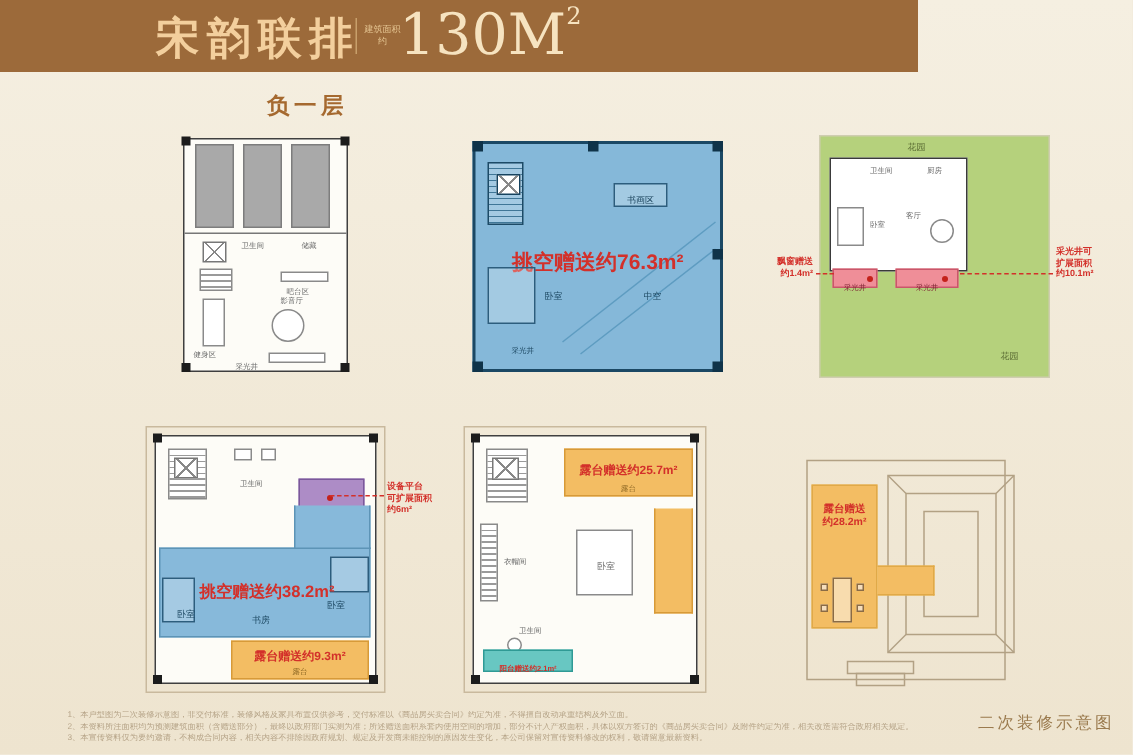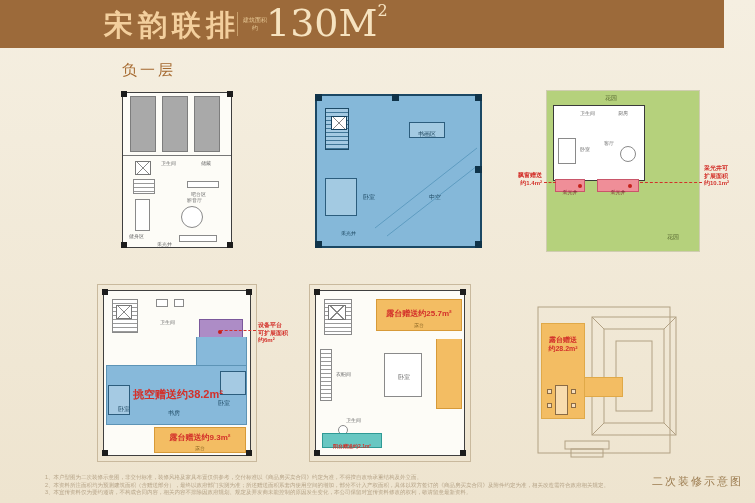--- a/index.html
+++ b/index.html
@@ -1,30 +1,30 @@
 <!DOCTYPE html>
 <html><head>
 <meta charset="utf-8">
 <style>
   *{margin:0;padding:0;box-sizing:border-box}
   html,body{width:755px;height:503px;overflow:hidden}
   body{font-family:"Liberation Sans",sans-serif;background:#f2ebdc}
   .page{position:relative;width:755px;height:503px;background:linear-gradient(#f5efe1,#eee4cf)}
 
   
-  .band{position:absolute;left:0;top:0;width:724px;height:48px;background:#9c6a3a}
+  .band{position:absolute;left:0;top:0;width:612px;height:48px;background:#9c6a3a}
   .brand{position:absolute;left:104px;top:6px;font-family:"DejaVu Serif",serif;font-size:29px;font-weight:bold;color:#f3cf9d;letter-spacing:5px}
   .hdivider{position:absolute;left:237px;top:12px;width:1px;height:24px;background:#c89f6b}
   .areatag{position:absolute;left:243px;top:16px;width:24px;font-size:6px;line-height:8px;color:#e6c693;text-align:center}
   .bignum{position:absolute;left:266px;top:1px;font-family:"DejaVu Serif",serif;font-size:38px;color:#f6e3c0}
   .bignum .sup2{font-size:16px;vertical-align:20px}
   .usable{position:absolute;left:382px;top:11px;font-size:20px;font-weight:bold;color:#fdf5e4;letter-spacing:1px}
 
   
-  .ftitle{position:absolute;font-size:15px;font-weight:normal;color:#a5692f;letter-spacing:3px;text-align:left}
+  .ftitle{position:absolute;font-size:15px;font-weight:bold;color:#a5692f;letter-spacing:3px;text-align:right}
 
   
   .plan{position:absolute;background:#fdfcf7;border:1.5px solid #3f3f3f}
   .ghost{position:absolute;border:1px solid #c9b99d;background:transparent}
   .cb{position:absolute;width:6px;height:6px;background:#1c1c1c}
   .cbn{position:absolute;width:7px;height:7px;background:#0f3349}
   .mini{position:absolute;border:1px solid #8a8a8a;background:#fff}
   .mini2{position:absolute;border:1px solid #2c5d7d;background:rgba(255,255,255,.25)}
   .circ{position:absolute;border:1px solid #8a8a8a;border-radius:50%;background:#fff}
   .xbox{position:absolute;border:1px solid #777;background:
@@ -98,20 +98,21 @@
   <div class="plan" style="left:315px;top:94px;width:167px;height:154px;background:#85b8d9;border:2px solid #1b4864">
     <svg width="163" height="150" style="position:absolute;left:0;top:0">
       <line x1="58" y1="132" x2="160" y2="52" stroke="#5e9cc1" stroke-width="1"></line>
       <line x1="70" y1="140" x2="160" y2="70" stroke="#5e9cc1" stroke-width="1"></line>
     </svg>
     <div class="stairsb" style="left:8px;top:12px;width:24px;height:42px"></div>
     <div class="xbox" style="left:14px;top:20px;width:16px;height:14px;border-color:#16435f"></div>
     <div class="mini2" style="left:92px;top:26px;width:36px;height:16px;text-align:center;line-height:15px">
       <span style="font-size:6px;color:#143c55">书画区</span>
     </div>
+    <div class="gift" style="left:0;top:70px;width:100%;font-size:14px">挑空赠送约76.3m²</div>
     <div class="mini2" style="left:8px;top:82px;width:32px;height:38px"></div>
     <span class="blabel" style="left:46px;top:97px">卧室</span>
     <span class="blabel" style="left:112px;top:97px">中空</span>
     <span class="blabel" style="left:24px;top:134px;font-size:5px">采光井</span>
     <div class="cbn" style="left:-2px;top:-2px"></div>
     <div class="cbn" style="left:158px;top:-2px"></div>
     <div class="cbn" style="left:-2px;top:145px"></div>
     <div class="cbn" style="left:158px;top:145px"></div>
     <div class="cbn" style="left:75px;top:-2px"></div>
     <div class="cbn" style="left:158px;top:70px"></div>

